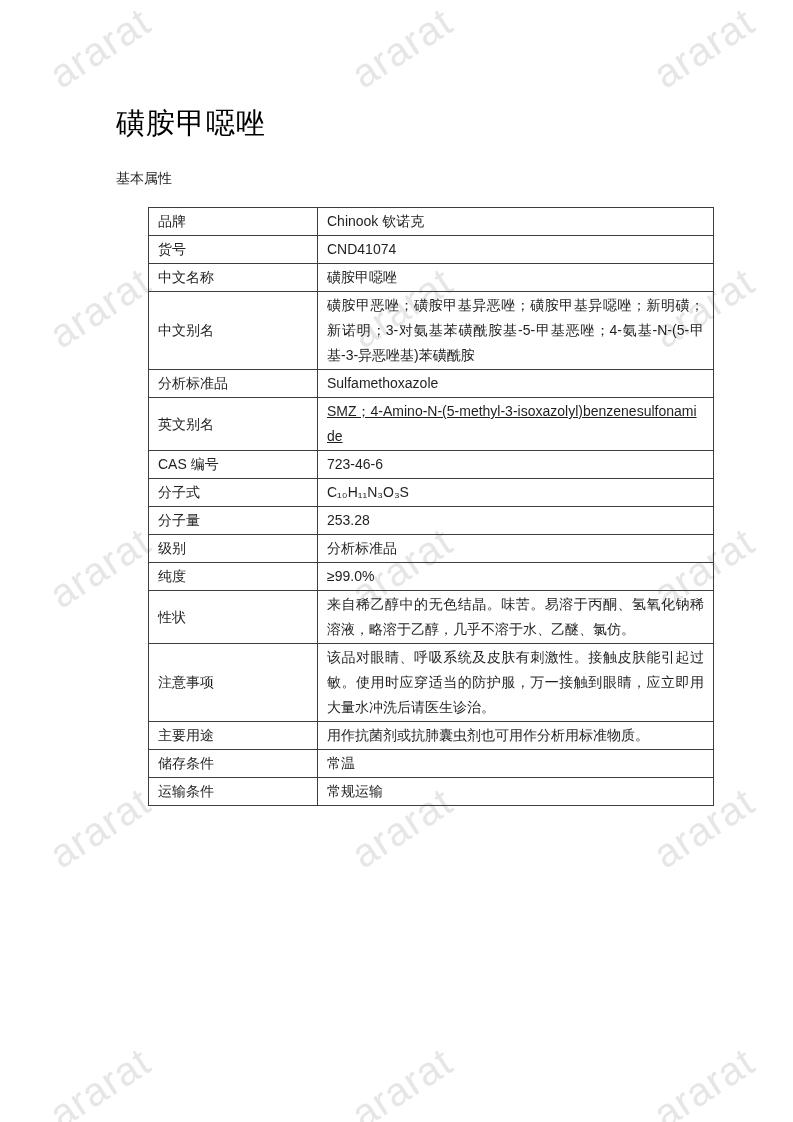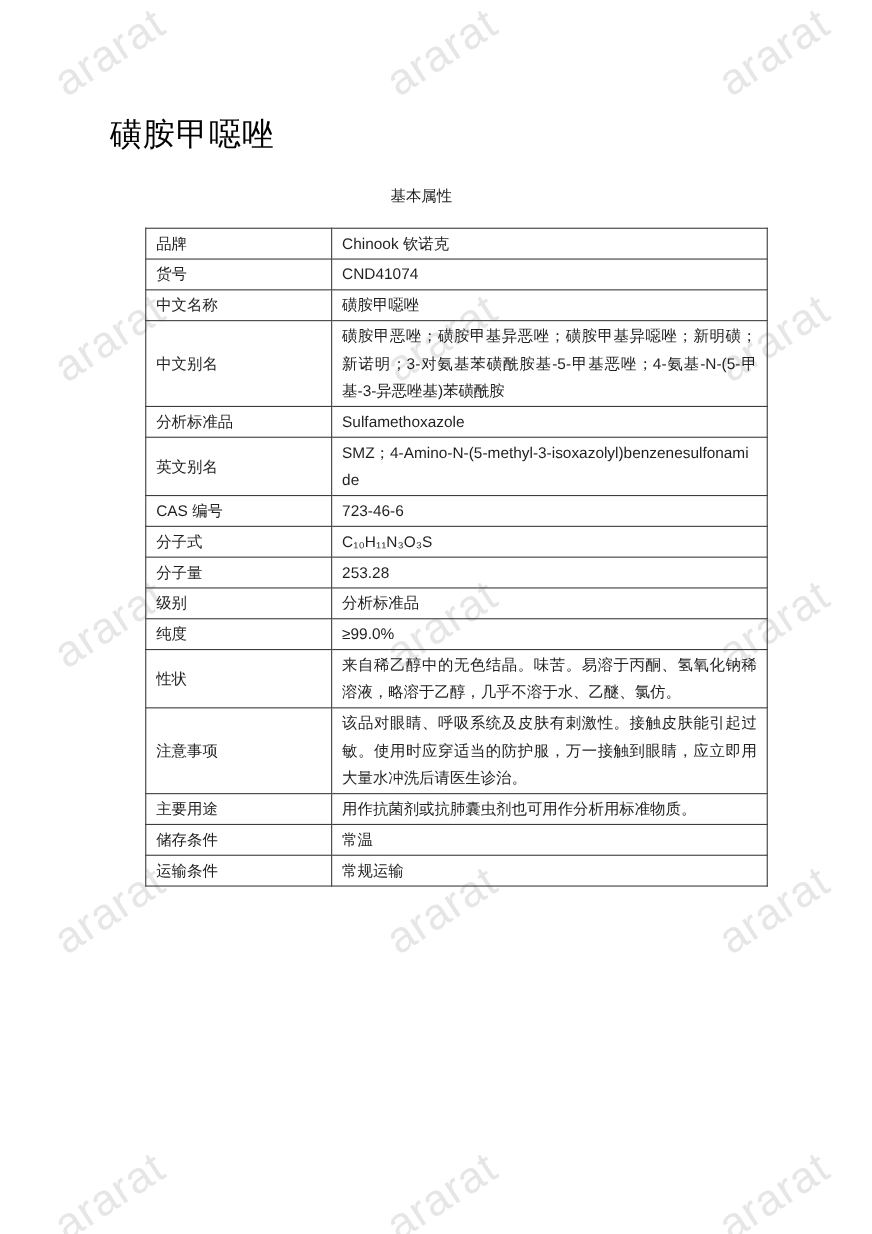--- a/index.html
+++ b/index.html
@@ -27,40 +27,39 @@
     transform: translate(-50%, -50%) rotate(-33deg);
     font-size: 40px;
     letter-spacing: 1px;
     color: #e6e6e6;
     white-space: nowrap;
     user-select: none;
   }
   
   .content {
     position: absolute;
-    left: 100px;
+    left: 116px;
     top: 0;
     width: 566px;
     z-index: 1;
   }
   h1.doc-title {
     margin: 0;
     padding-top: 100px;
     font-size: 29px;
     font-weight: 400;
     line-height: 46px;
     color: #000000;
     letter-spacing: 1px;
   }
   .section-heading {
     margin-top: 22px;
     font-size: 14px;
     line-height: 20px;
     color: #1f1f1f;
-    text-align: center;
   }
   table.props {
     margin-top: 19px;
     border-collapse: collapse;
     table-layout: fixed;
     width: 566px;
     font-size: 14px;
     color: #1f1f1f;
     background: transparent;
     margin-left: 32px;
@@ -68,21 +67,21 @@
   table.props td {
     border: 1px solid #3d3d3d;
     padding: 1px 9px;
     line-height: 25px;
     vertical-align: middle;
     background: transparent;
     overflow-wrap: break-word;
   }
   td.label-cell { width: 150px; }
   td.value-cell.justify { text-align: justify; }
-  td.value-cell.breakall { word-break: break-all; }
+  td.value-cell.breakall { word-break: break-all; text-decoration: underline; }
 </style>
 </head>
 <body>
 
 <div class="page">
 
   <div class="wm-layer">
       <span class="wm" style="left: 100px; top: 48px; color: rgb(230, 230, 230);">ararat</span>
       <span class="wm" style="left: 402px; top: 48px; color: rgb(230, 230, 230);">ararat</span>
       <span class="wm" style="left: 704px; top: 48px; color: rgb(230, 230, 230);">ararat</span>

